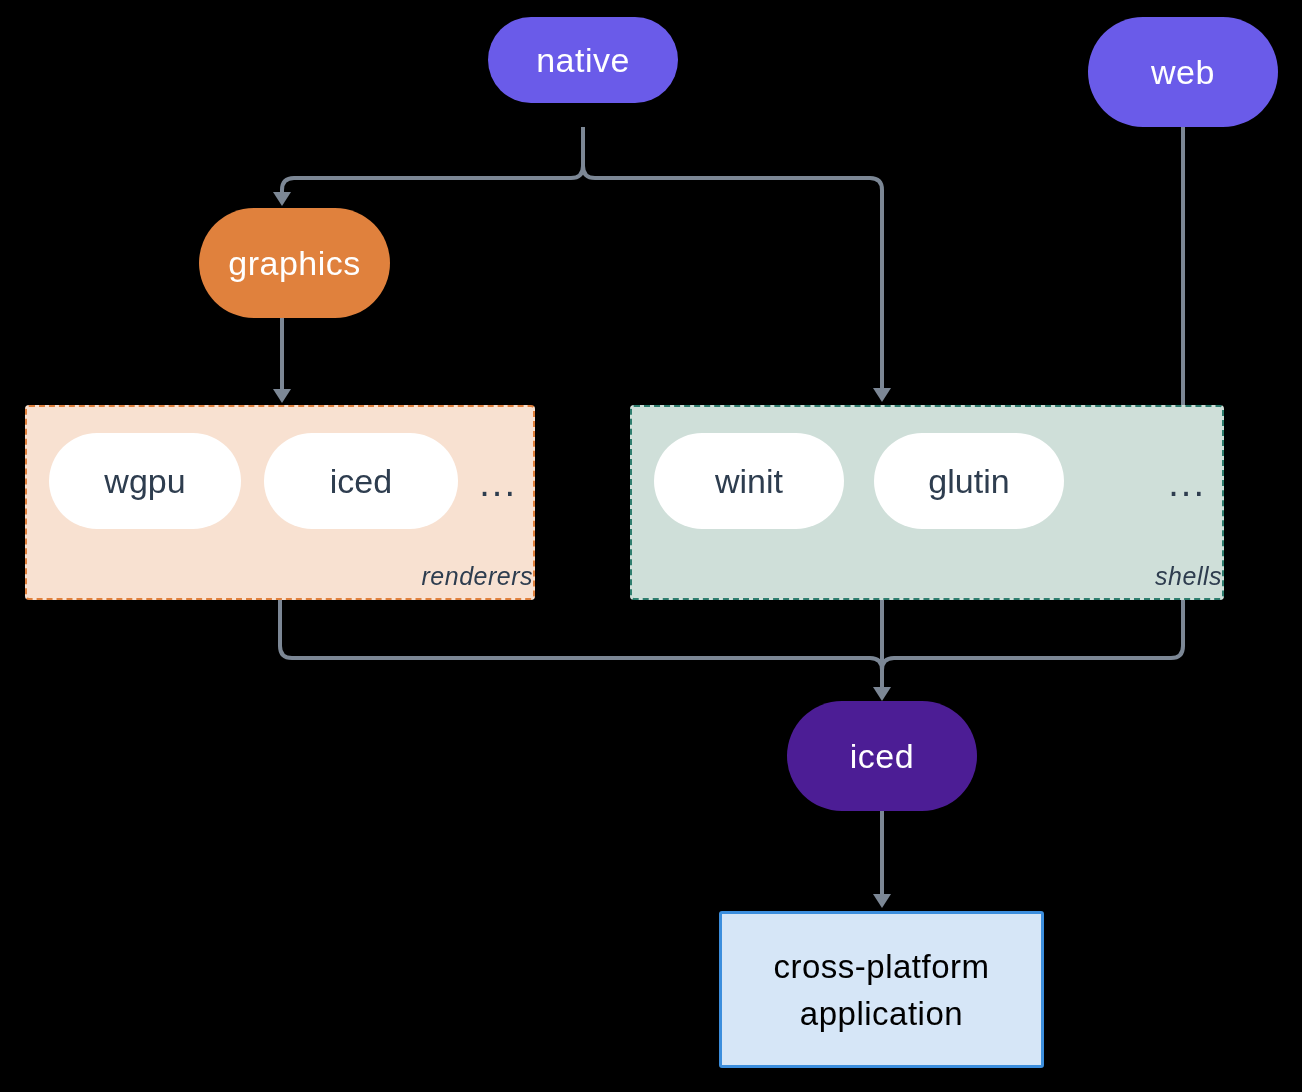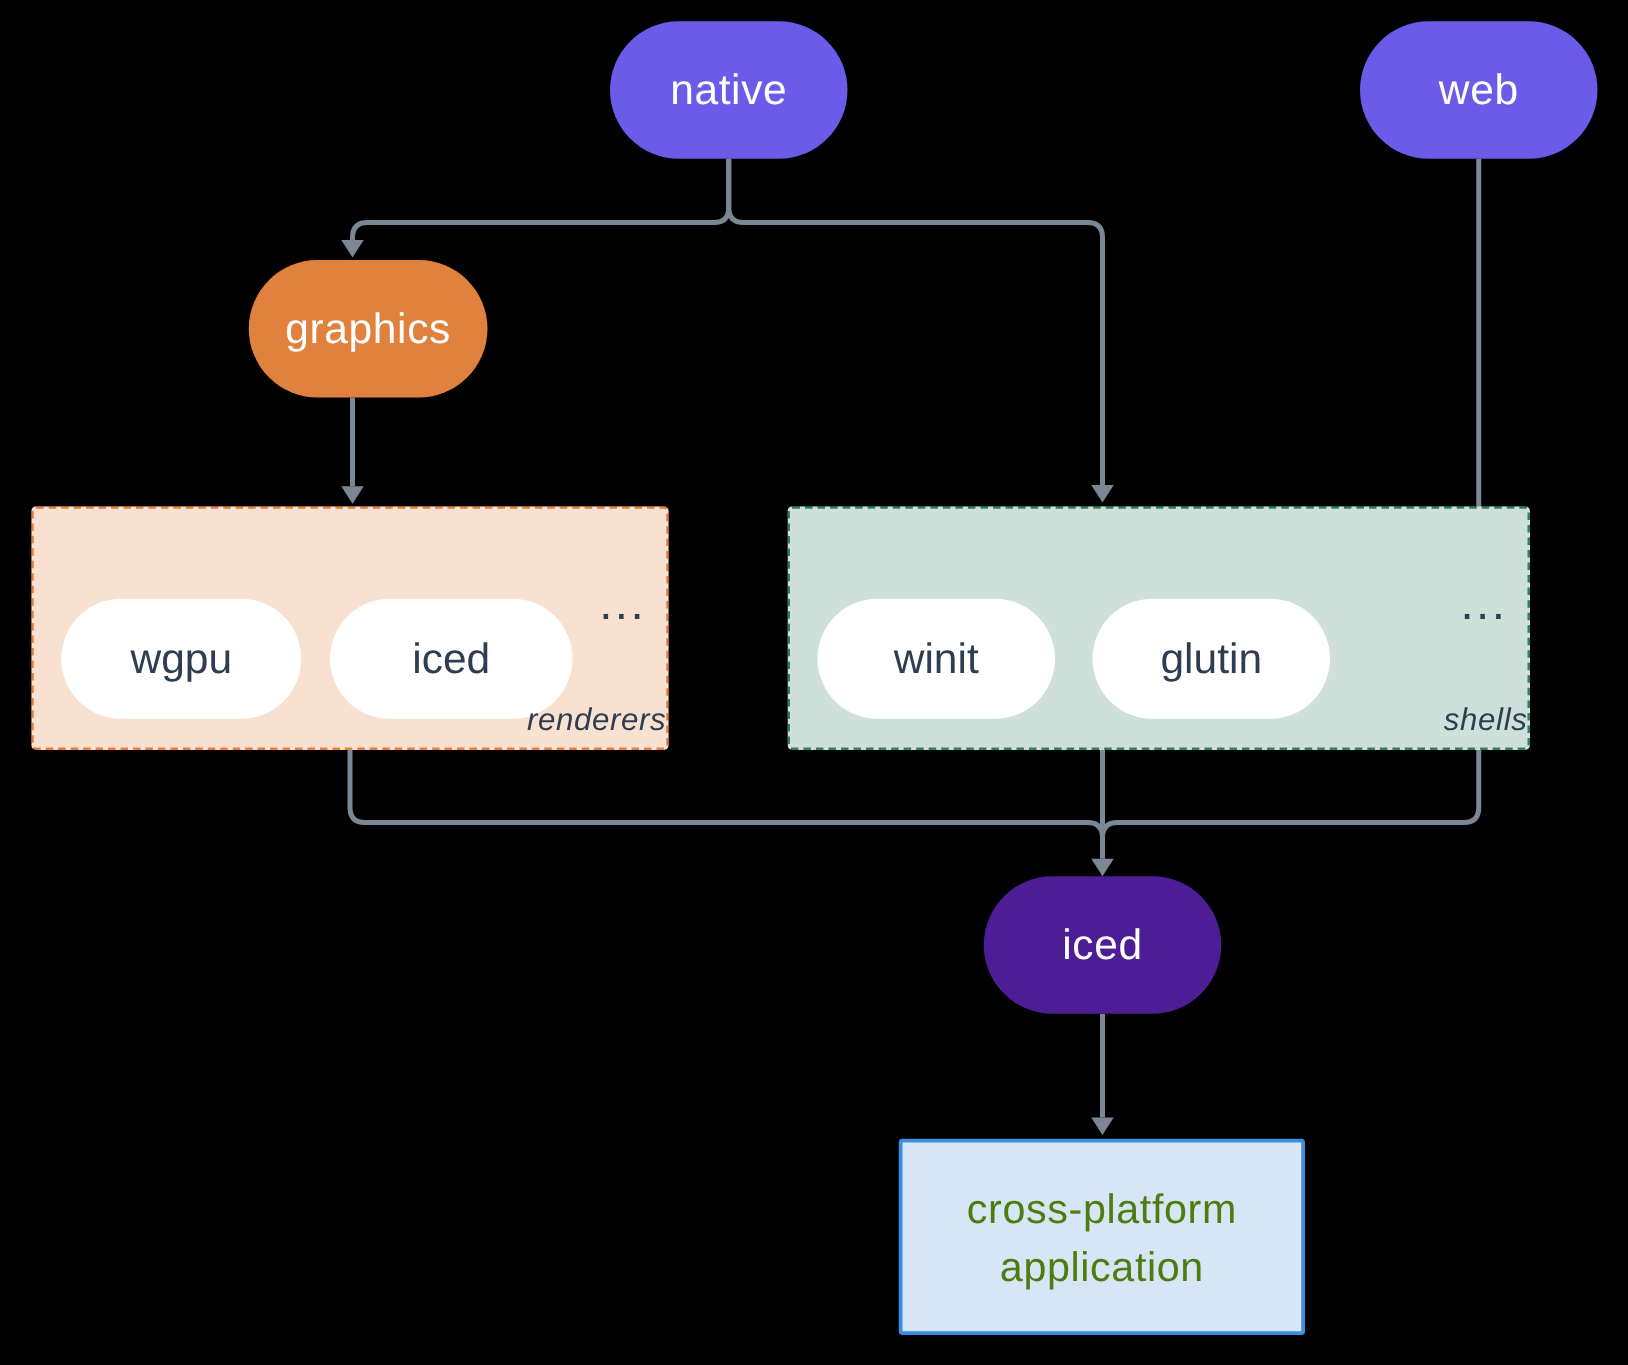--- a/index.html
+++ b/index.html
@@ -13,62 +13,62 @@
   svg.wires { position: absolute; left: 0; top: 0; z-index: 1; }
   svg.wires path { stroke: #7c8795; stroke-width: 4; fill: none; }
   svg.wires polygon { fill: #7c8795; stroke: none; }
 
   .pill {
     position: absolute; z-index: 2;
     display: flex; align-items: center; justify-content: center;
     border-radius: 55px;
     color: #ffffff; font-size: 34px; letter-spacing: 0.5px;
   }
-  .pill.native   { left: 488px;  top: 17px;  width: 190px; height: 110px; background: #6a5be9; }
+  .pill.native   { left: 488px;  top: 17px;  width: 190px; height: 86px; background: #6a5be9; }
   .pill.web      { left: 1088px; top: 17px;  width: 190px; height: 110px; background: #6a5be9; }
   .pill.graphics { left: 199px;  top: 208px; width: 191px; height: 110px; background: #e0813d; }
   .pill.iced     { left: 787px;  top: 701px; width: 190px; height: 110px; background: #4c1d95; }
 
   .group {
     position: absolute; z-index: 2; border-radius: 4px;
   }
   .group.renderers {
     left: 25px; top: 405px; width: 510px; height: 195px;
     background: #f8e1d1; border: 2.5px dashed #e0803c;
   }
   .group.shells {
     left: 630px; top: 405px; width: 594px; height: 195px;
     background: #cfdfd9; border: 2.5px dashed #2e7d6e;
   }
   .item-pill {
     position: absolute;
     display: flex; align-items: center; justify-content: center;
     background: #ffffff; border-radius: 48px;
-    color: #2e3d4f; font-size: 34px; margin-top: 46px;
+    color: #2e3d4f; font-size: 34px;
   }
   .group.renderers .item-pill.first  { left: 22px;  top: 26px; width: 192px; height: 96px; }
   .group.renderers .item-pill.second { left: 237px; top: 26px; width: 194px; height: 96px; }
   .group.shells .item-pill.first     { left: 22px;  top: 26px; width: 190px; height: 96px; }
   .group.shells .item-pill.second    { left: 242px; top: 26px; width: 190px; height: 96px; }
   .ellipsis {
     position: absolute; right: 16px; top: 48px; height: 56px;
     display: flex; align-items: center;
     color: #2e3d4f; font-size: 38px; letter-spacing: 2px;
   }
   .group-label {
     position: absolute; right: 0; bottom: 7px;
     color: #2e3d4f; font-size: 25px; letter-spacing: 0.5px; font-style: italic;
   }
 
   .app-box {
     position: absolute; z-index: 2;
     left: 719px; top: 911px; width: 325px; height: 157px;
     background: #d6e6f7; border: 3px solid #3c8edd; border-radius: 3px;
     display: flex; flex-direction: column; align-items: center; justify-content: center;
-    color: #4d7c0f; font-size: 33px; line-height: 47px; letter-spacing: 0.5px;
+    color: #000000; font-size: 33px; line-height: 47px; letter-spacing: 0.5px;
   }
 </style>
 </head>
 <body>
 
 <div class="stage">
 
   <svg class="wires" width="1302" height="1092" viewBox="0 0 1302 1092">
     <path d="M 583 127 L 583 166 Q 583 178 571 178 L 294 178 Q 282 178 282 190 L 282 192"></path>
     <polygon points="273,192 291,192 282,206"></polygon>

